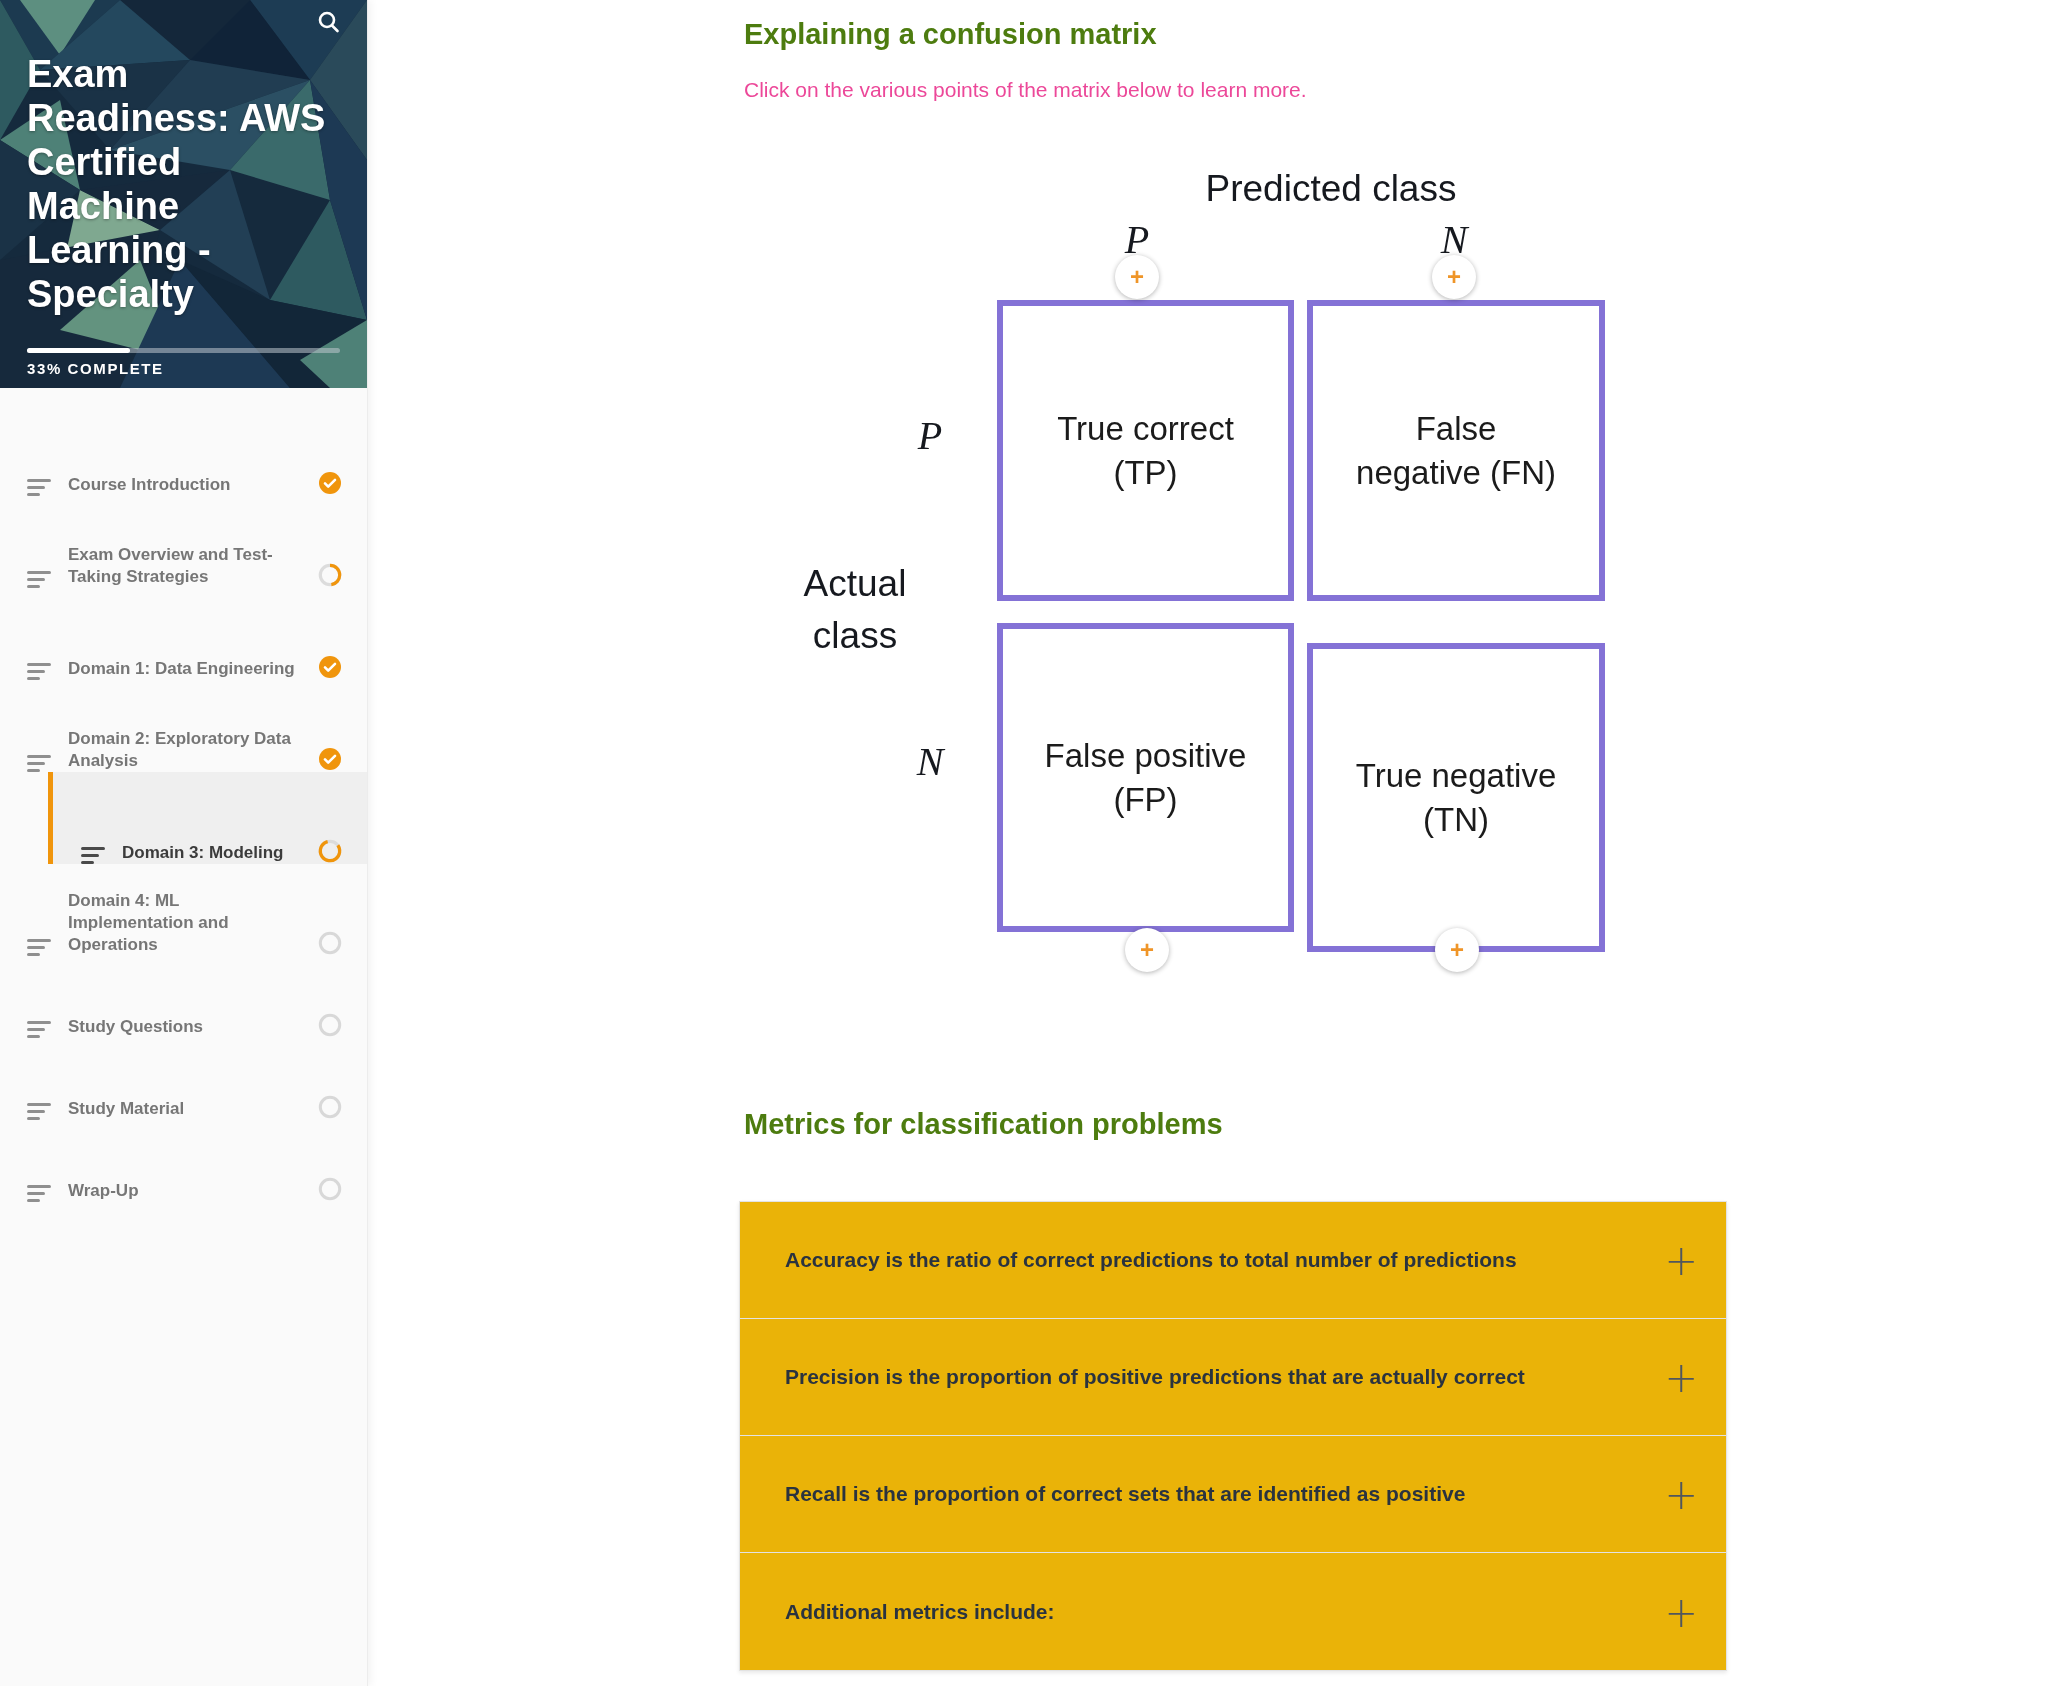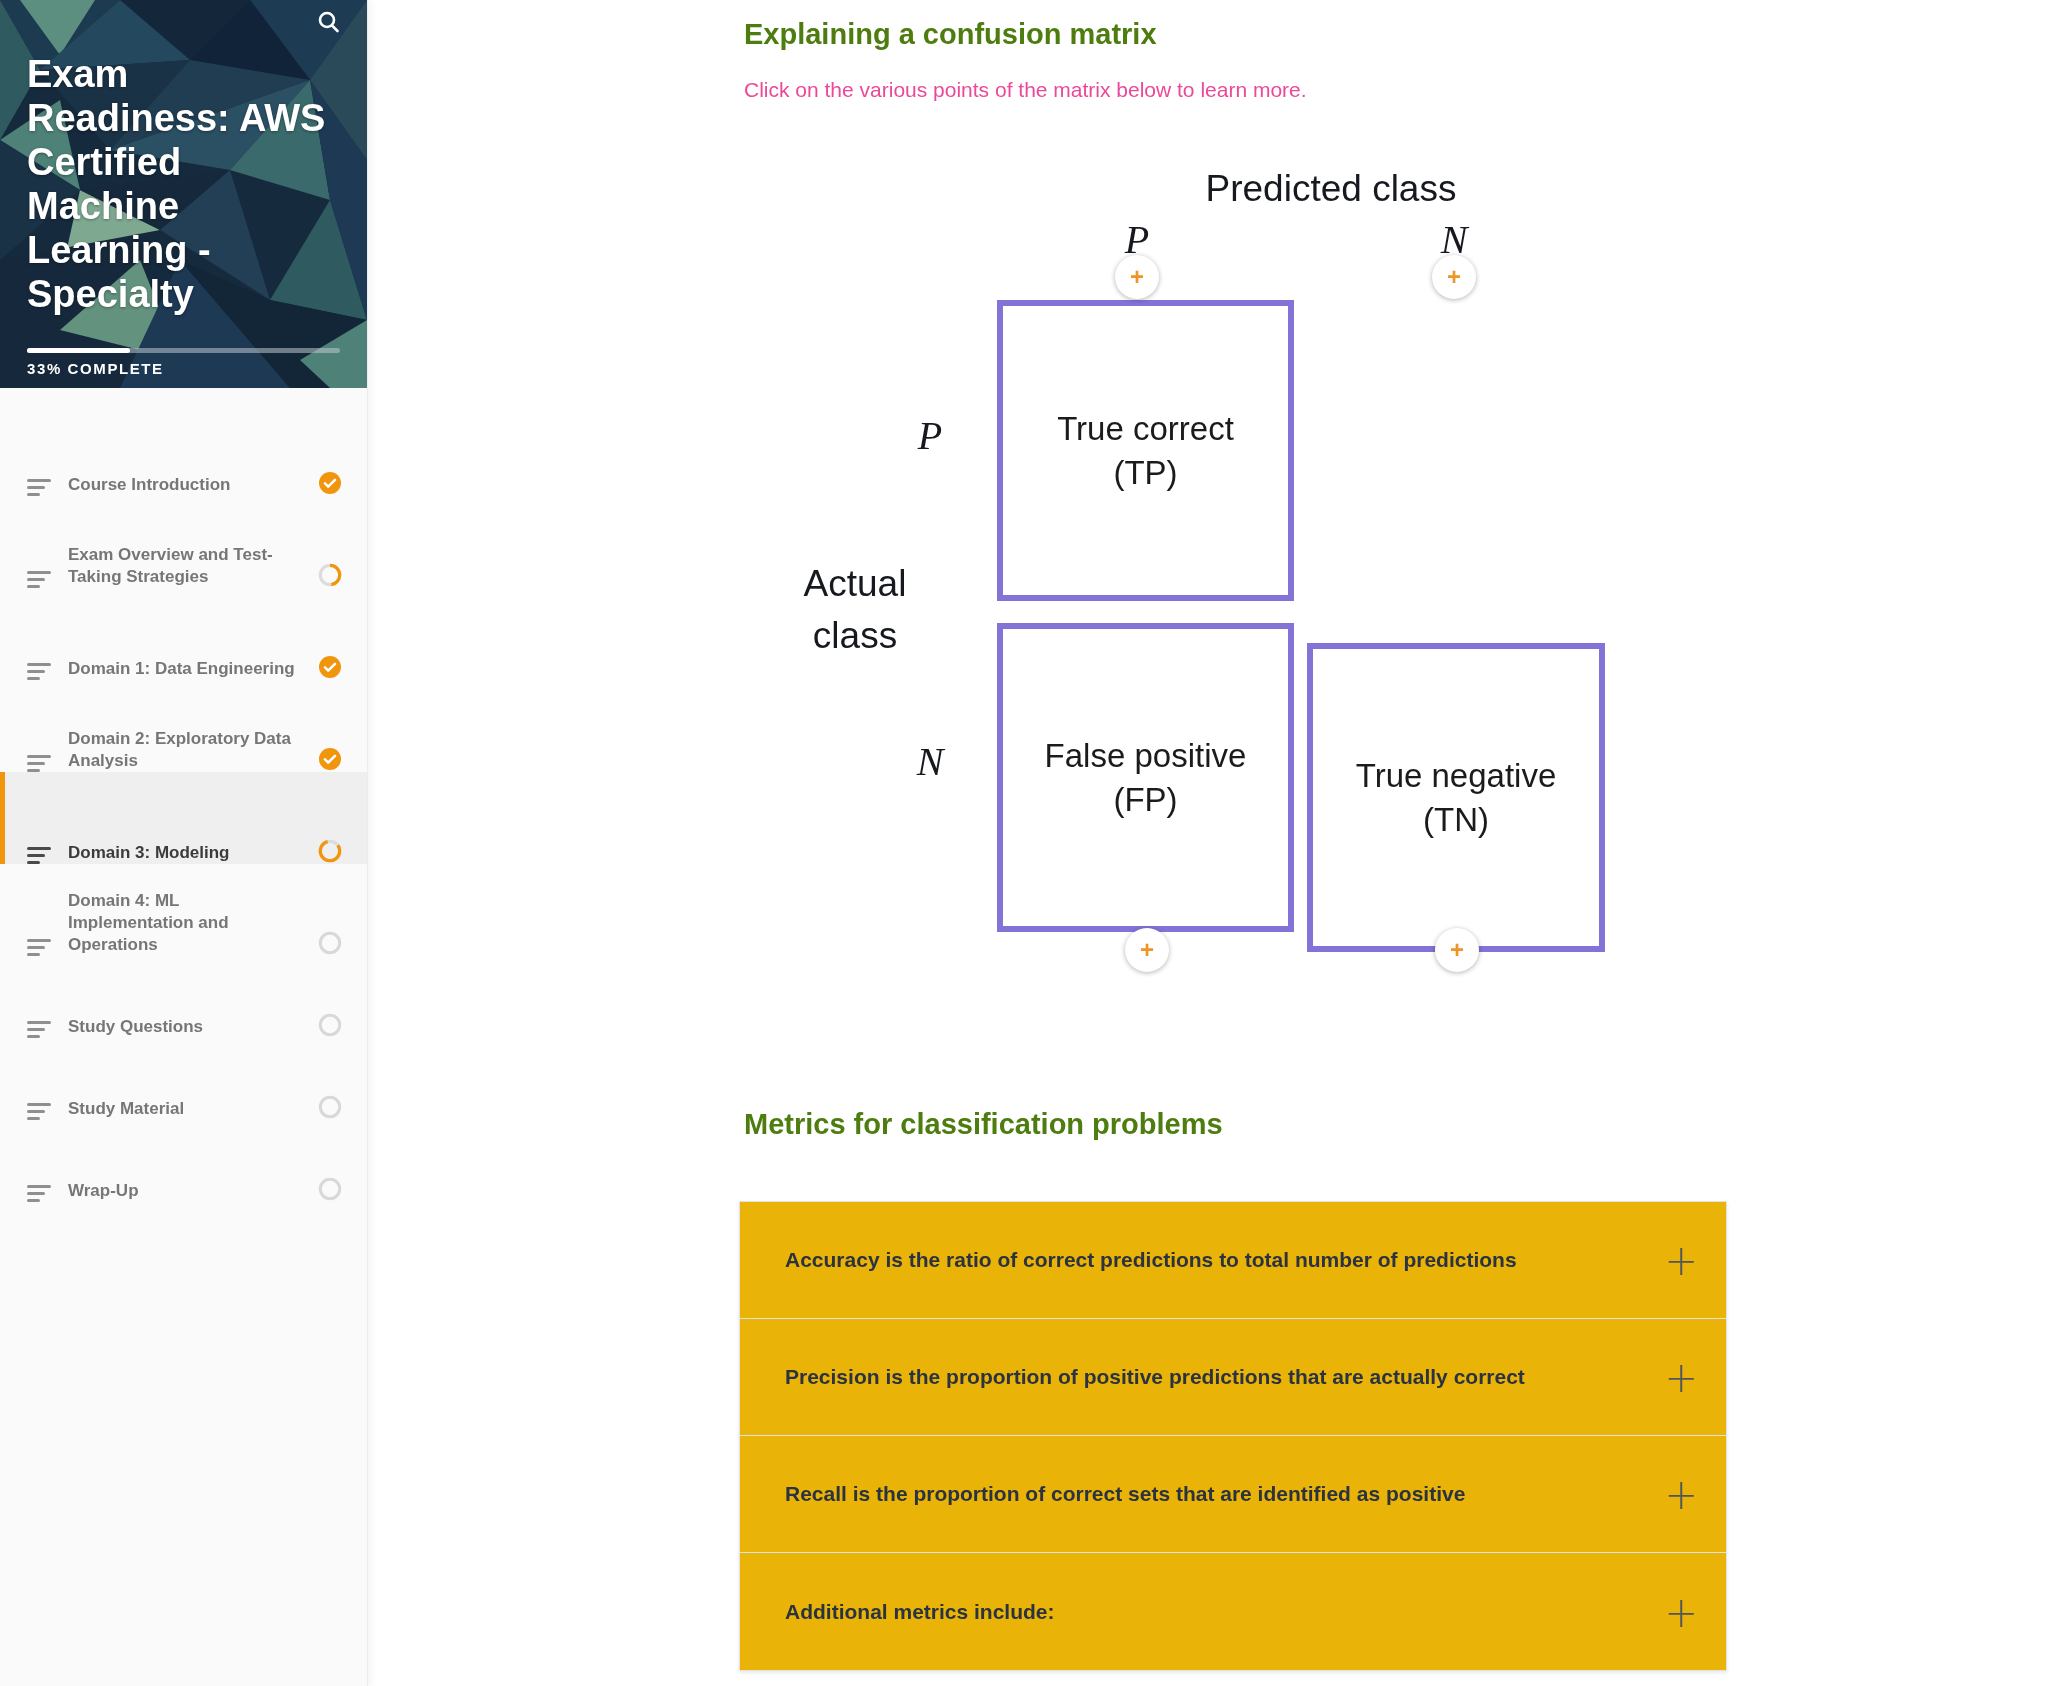--- a/index.html
+++ b/index.html
@@ -32,21 +32,21 @@
     position:absolute;left:27px;top:360px;z-index:2;color:#ffffff;
     font-size:15px;font-weight:700;letter-spacing:1.6px;
   }
   .nav{padding-top:16px;}
   .nav-item{
     display:flex;align-items:flex-end;height:92px;box-sizing:border-box;
     padding-left:27px;padding-right:24px;cursor:pointer;
   }
   .nav-item:nth-child(n+7){height:82px;}
   .nav-item.active{
-    background:#efefef;border-left:5px solid #f0950c;padding-left:22px;
+    background:#efefef;border-left:5px solid #f0950c;padding-left:28px;margin-left:48px;
   }
   .lines-icon{width:26px;flex:0 0 26px;margin-right:15px;}
   .lines-icon span{display:block;height:3px;border-radius:2px;background:#8f8f8f;margin-bottom:4px;}
   .lines-icon span:nth-child(1){width:24px;}
   .lines-icon span:nth-child(2){width:18px;}
   .lines-icon span:nth-child(3){width:13px;margin-bottom:0;}
   .nav-item.active .lines-icon span{background:#4a4a4a;}
   .nav-label{
     flex:1;font-size:17px;line-height:22px;font-weight:700;color:#767676;
     padding-right:10px;
@@ -247,20 +247,22 @@
 
   <div class="abs axis-label" style="left:660px;top:168px;width:608px;font-size:37px;">Predicted class</div>
   <div class="abs mathvar" style="left:740px;top:216px;width:60px;">P</div>
   <div class="abs mathvar" style="left:1057px;top:216px;width:60px;">N</div>
 
   <div class="hotspot" style="left:748px;top:255px;">+</div>
   <div class="hotspot" style="left:1065px;top:255px;">+</div>
 
   <div class="mbox" style="left:630px;top:300px;width:297px;height:301px;">True correct
 (TP)</div>
+  <div class="mbox" style="left:940px;top:300px;width:298px;height:301px;">False
+negative (FN)</div>
   <div class="mbox" style="left:630px;top:623px;width:297px;height:309px;">False positive
 (FP)</div>
   <div class="mbox" style="left:940px;top:623px;width:298px;height:309px;margin-top:20px;">True negative
 (TN)</div>
 
   <div class="abs axis-label" style="left:398px;top:558px;width:180px;font-size:37px;line-height:52px;white-space:pre-line;">Actual
 class</div>
   <div class="abs mathvar" style="left:533px;top:412px;width:60px;">P</div>
   <div class="abs mathvar" style="left:533px;top:738px;width:60px;">N</div>
 

